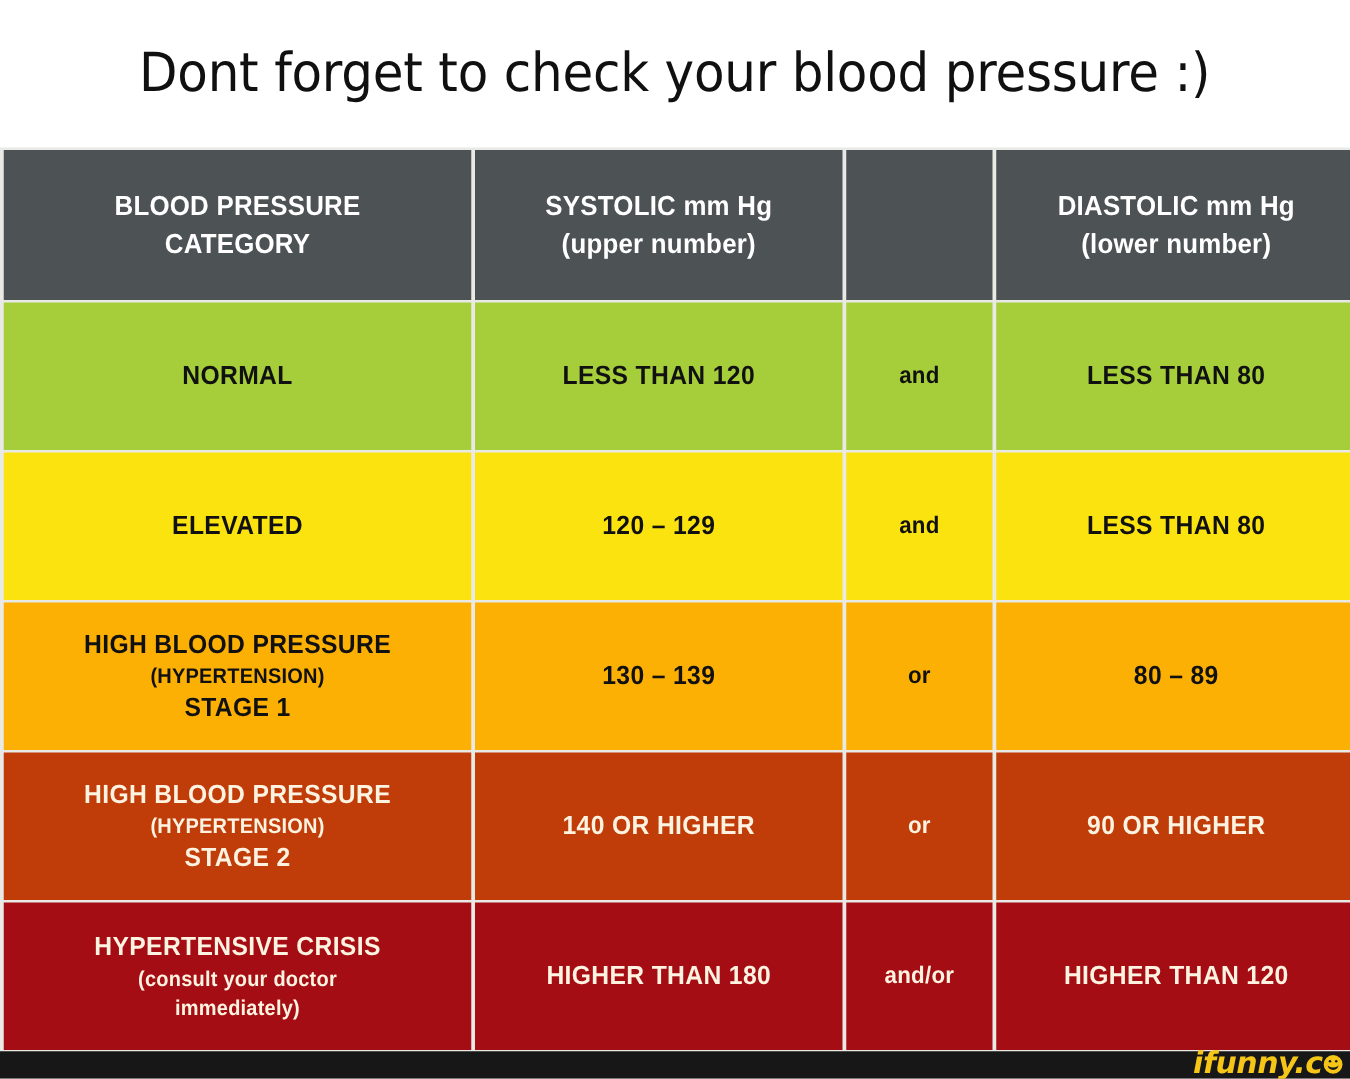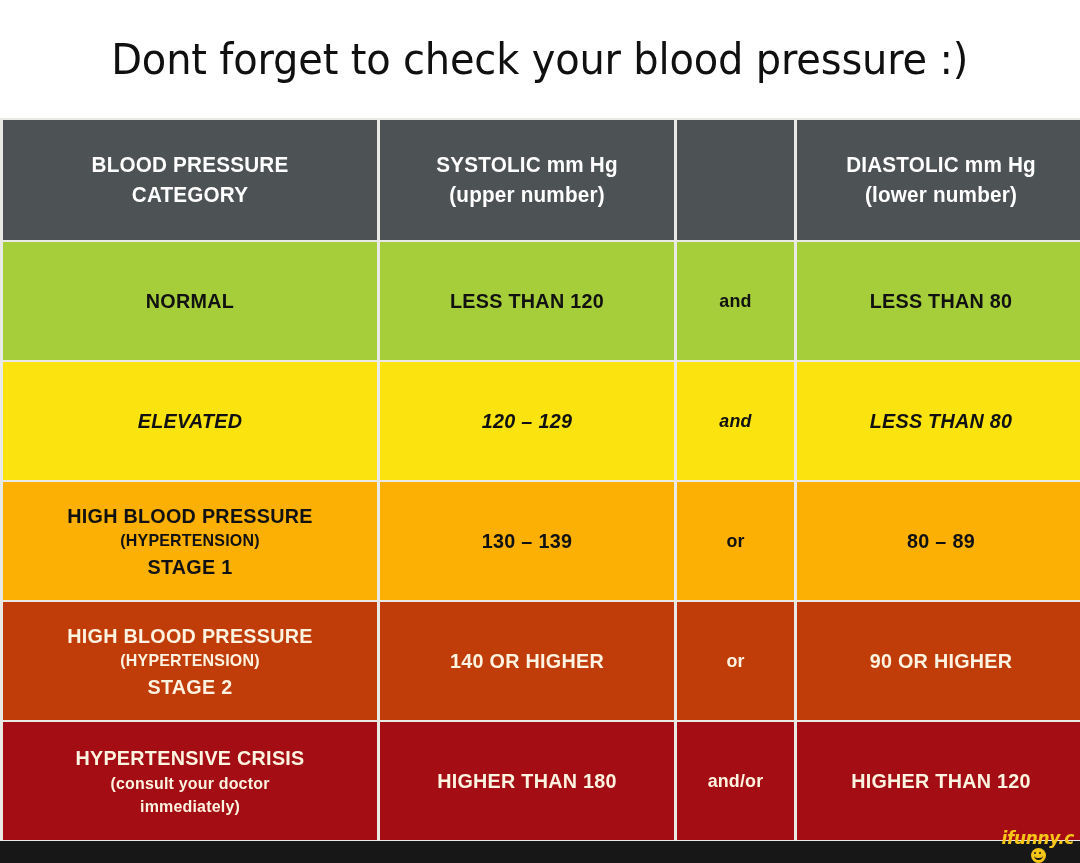--- a/index.html
+++ b/index.html
@@ -99,48 +99,47 @@
   .cell-conj {
     font-size: 19px;
     font-weight: 700;
     letter-spacing: 0.2px;
     transform: scaleX(0.94);
   }
   .stack { display: block; }
 
   
   .row-normal    td { background: #a5ce3a; color: #111111; }
-  .row-elevated  td { background: #fbe310; color: #111111; font-style: italic; }
+  .row-elevated  td { background: #fbe310; color: #111111; }
   .row-stage1    td { background: #fcb004; color: #111111; }
   .row-stage2    td { background: #c03c08; color: #fdf3e0; }
   .row-crisis    td { background: #a50d14; color: #fdf3e0; }
 
   
   .bottom-bar {
     position: absolute;
     left: 0;
     bottom: 0;
     width: 1080px;
     height: 22px;
     background: #171717;
   }
   .watermark {
     position: absolute;
     right: 6px;
     bottom: 1px;
     display: flex;
     align-items: center;
     font-family: "DejaVu Sans", sans-serif;
-    font-size: 17px;
+    font-size: 24px;
     font-weight: 700;
     font-style: italic;
     color: #f5c518;
     letter-spacing: -0.4px;
     line-height: 1;
-    flex-direction: column;
   }
   .wm-smiley {
     display: inline-block;
     width: 15px;
     height: 15px;
     margin-left: 1px;
     border-radius: 50%;
     background: #f5c518;
     position: relative;
     transform: translateY(1px);

